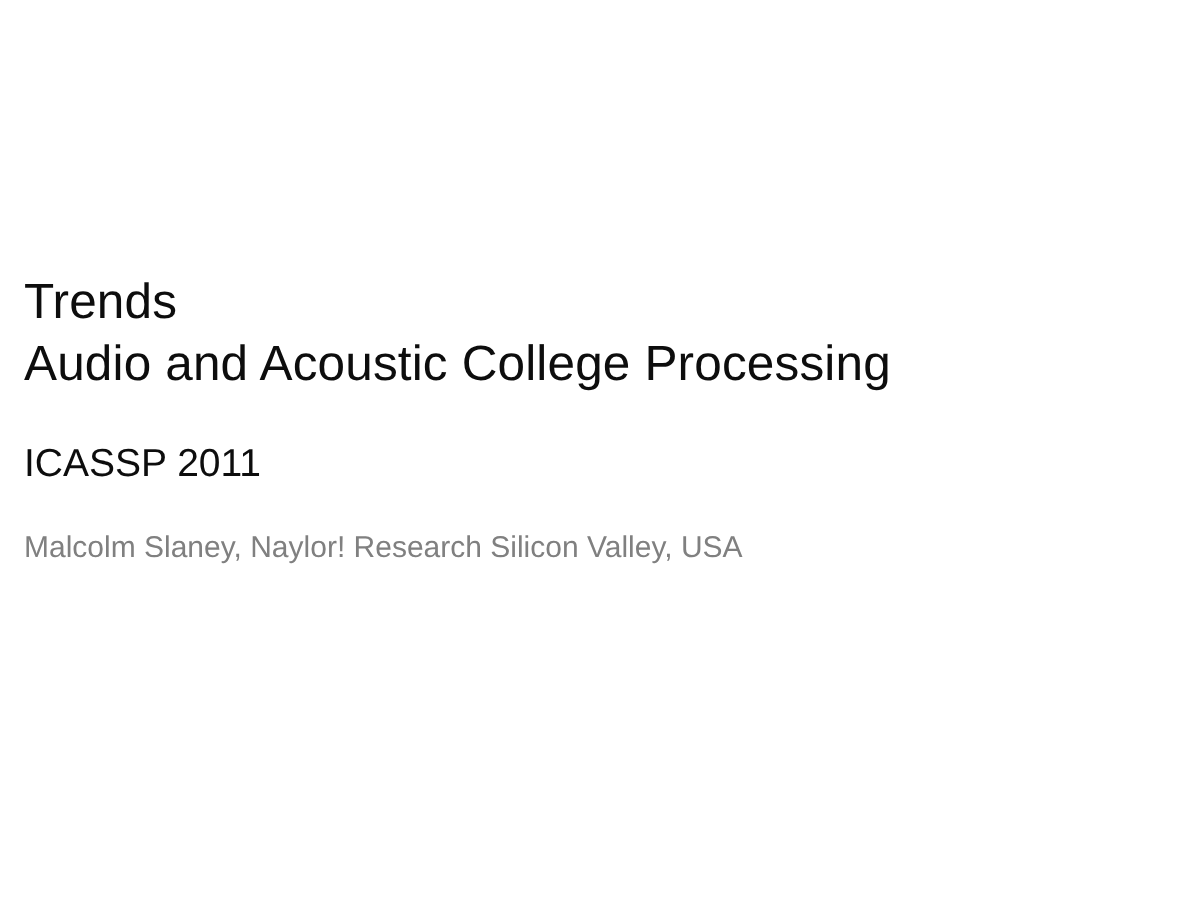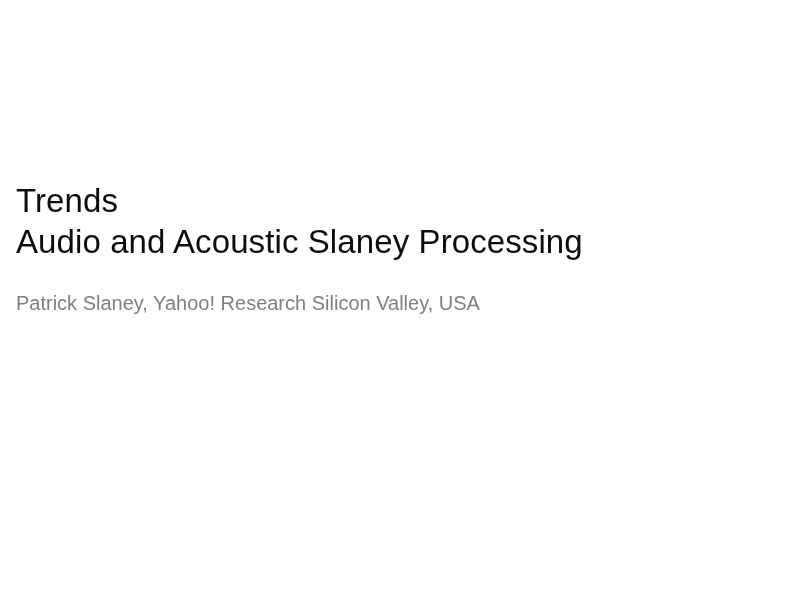--- a/index.html
+++ b/index.html
@@ -68,23 +68,26 @@
 </style>
 </head>
 <body>
 
 <div class="slide">
 
   <div class="content-stack">
 
     <div class="title-block">
       <span class="title-line">Trends</span>
-      <span class="title-line">Audio and Acoustic Slaney Processing</span>
+      <span class="title-line">Audio and Acoustic College Processing</span>
     </div>
 
+    <div class="subtitle-block">
+      <span class="subtitle-line">ICASSP 2011</span>
+    </div>
 
     <div class="authors-block">
-      <span class="author-line">Patrick Slaney, Yahoo! Research Silicon Valley, USA</span>
+      <span class="author-line">Malcolm Slaney, Naylor! Research Silicon Valley, USA</span>
     </div>
 
   </div>
 
 </div>
 
 </body></html>

